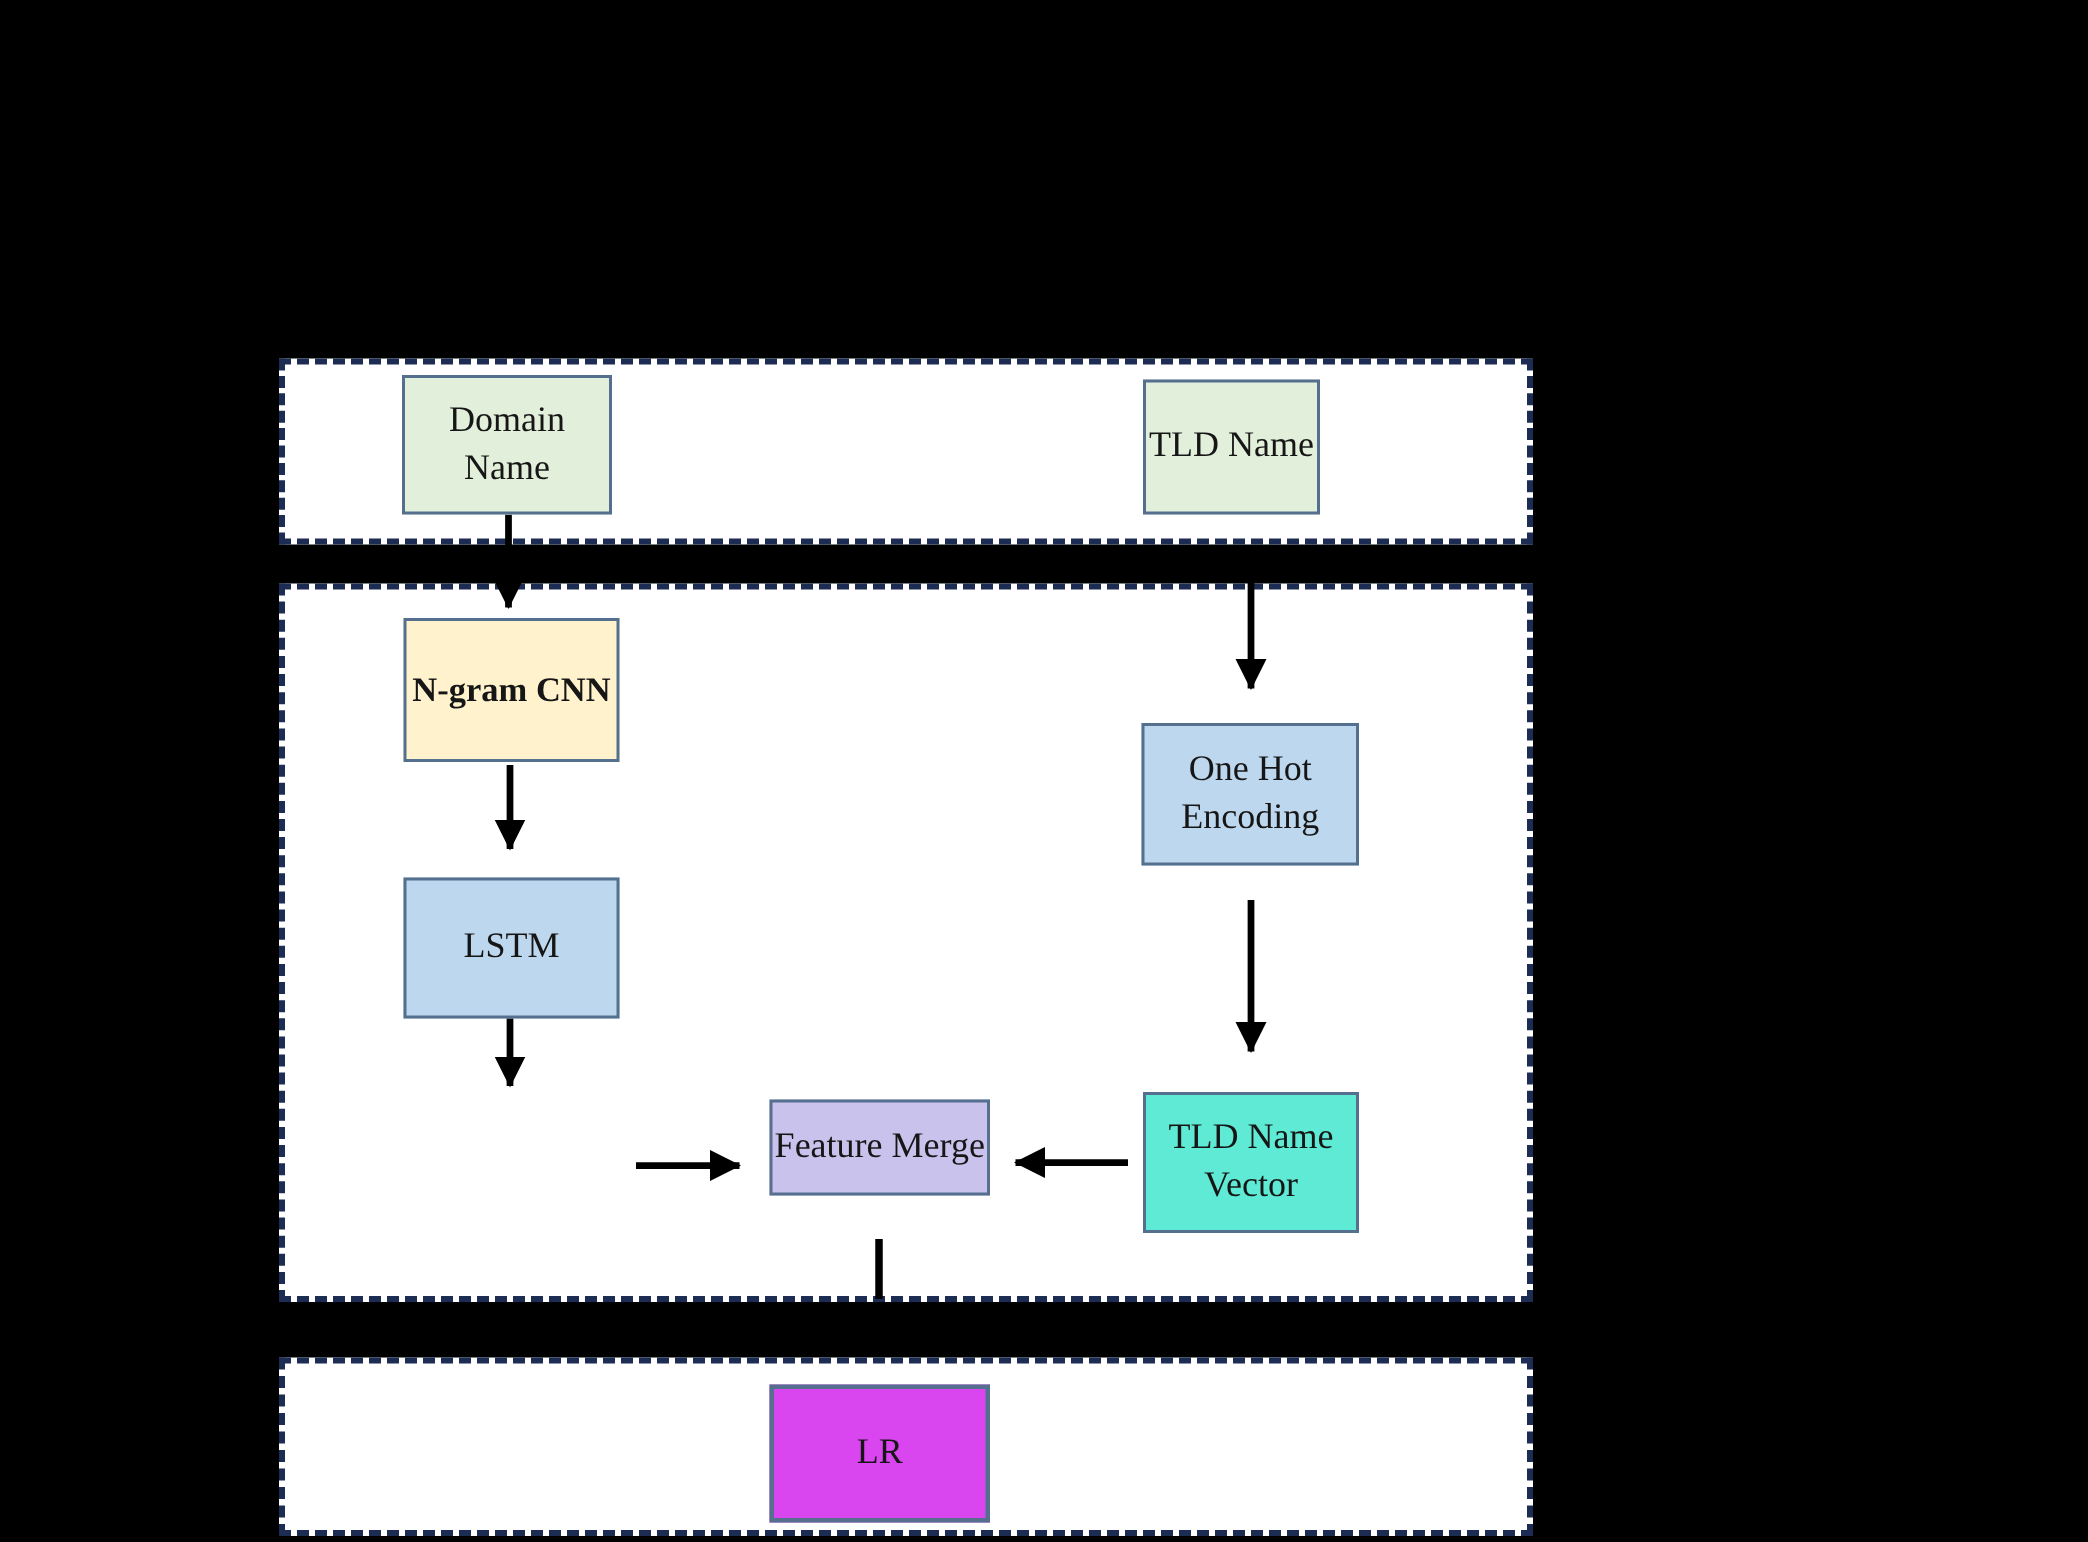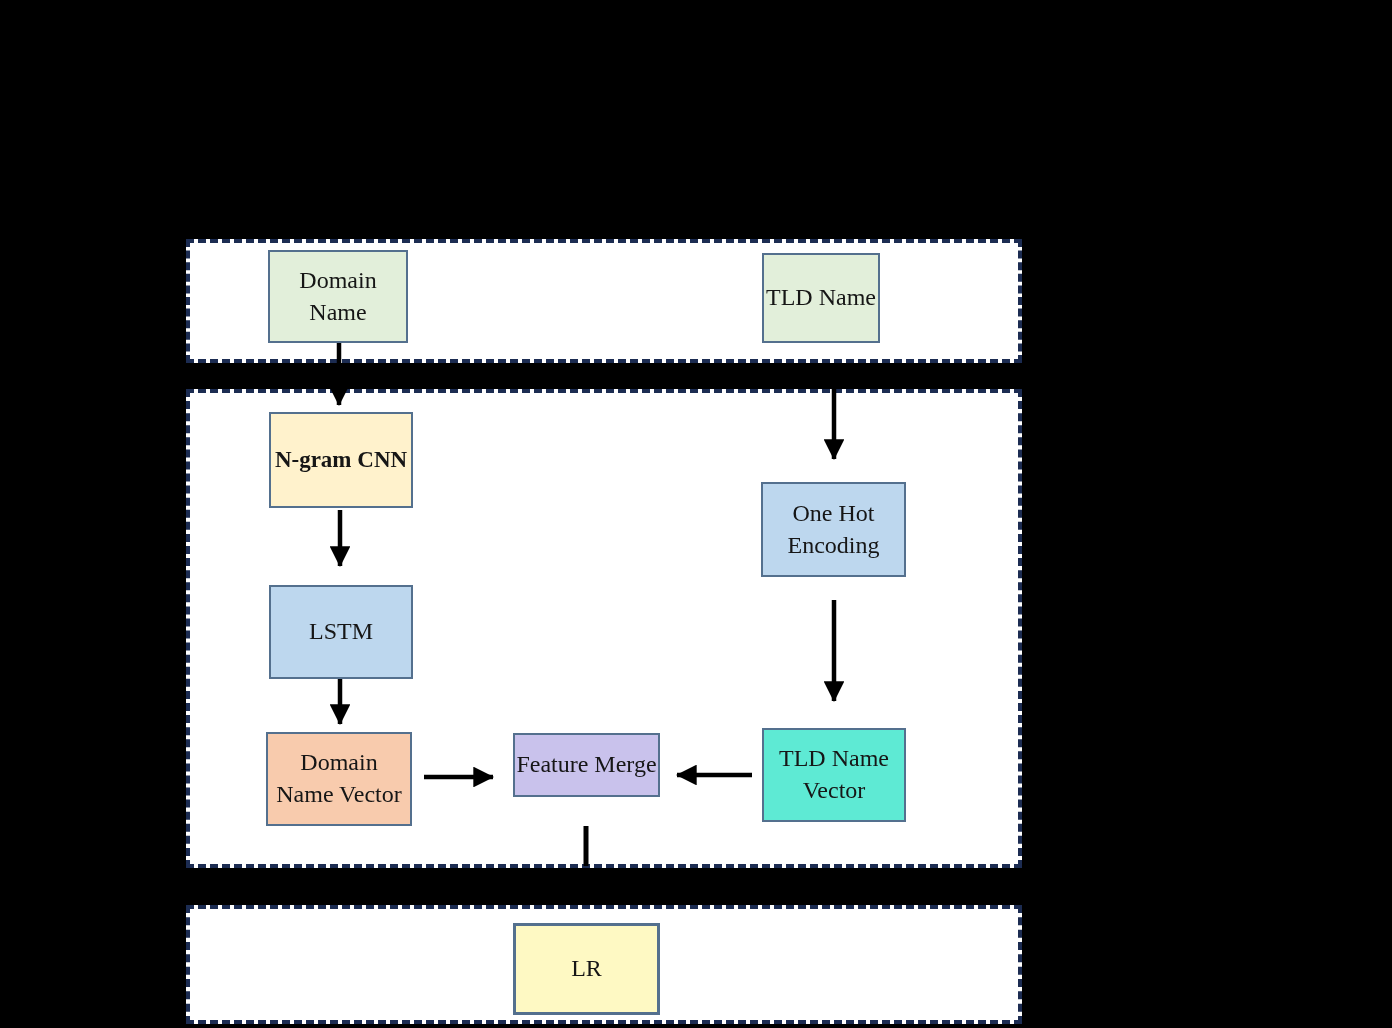--- a/index.html
+++ b/index.html
@@ -85,21 +85,20 @@
   <div class="node n-domain-name" style="background-color: rgb(226, 239, 218);">Domain Name</div>
 
   <div class="node n-tld-name" style="background-color: rgb(226, 239, 218);">TLD Name</div>
 
   <div class="node n-ngram-cnn" style="background-color: rgb(255, 242, 204); font-weight: bold;">N-gram CNN</div>
 
   <div class="node n-one-hot" style="background-color: rgb(189, 215, 238);">One Hot Encoding</div>
 
   <div class="node n-lstm" style="background-color: rgb(189, 215, 238);">LSTM</div>
 
-  <div class="node n-dn-vector" style="background-color: rgb(248, 203, 173);">Domain Name Vector</div>
 
   <div class="node n-merge" style="background-color: rgb(201, 194, 236);">Feature Merge</div>
 
   <div class="node n-tld-vector" style="background-color: #5eead4;">TLD Name Vector</div>
 
-  <div class="node n-lr" style="background-color: #fef9c3; text-align: right;">LR</div>
+  <div class="node n-lr" style="background-color: #d946ef; text-align: right;">LR</div>
 
 </div>
 
 </body></html>

